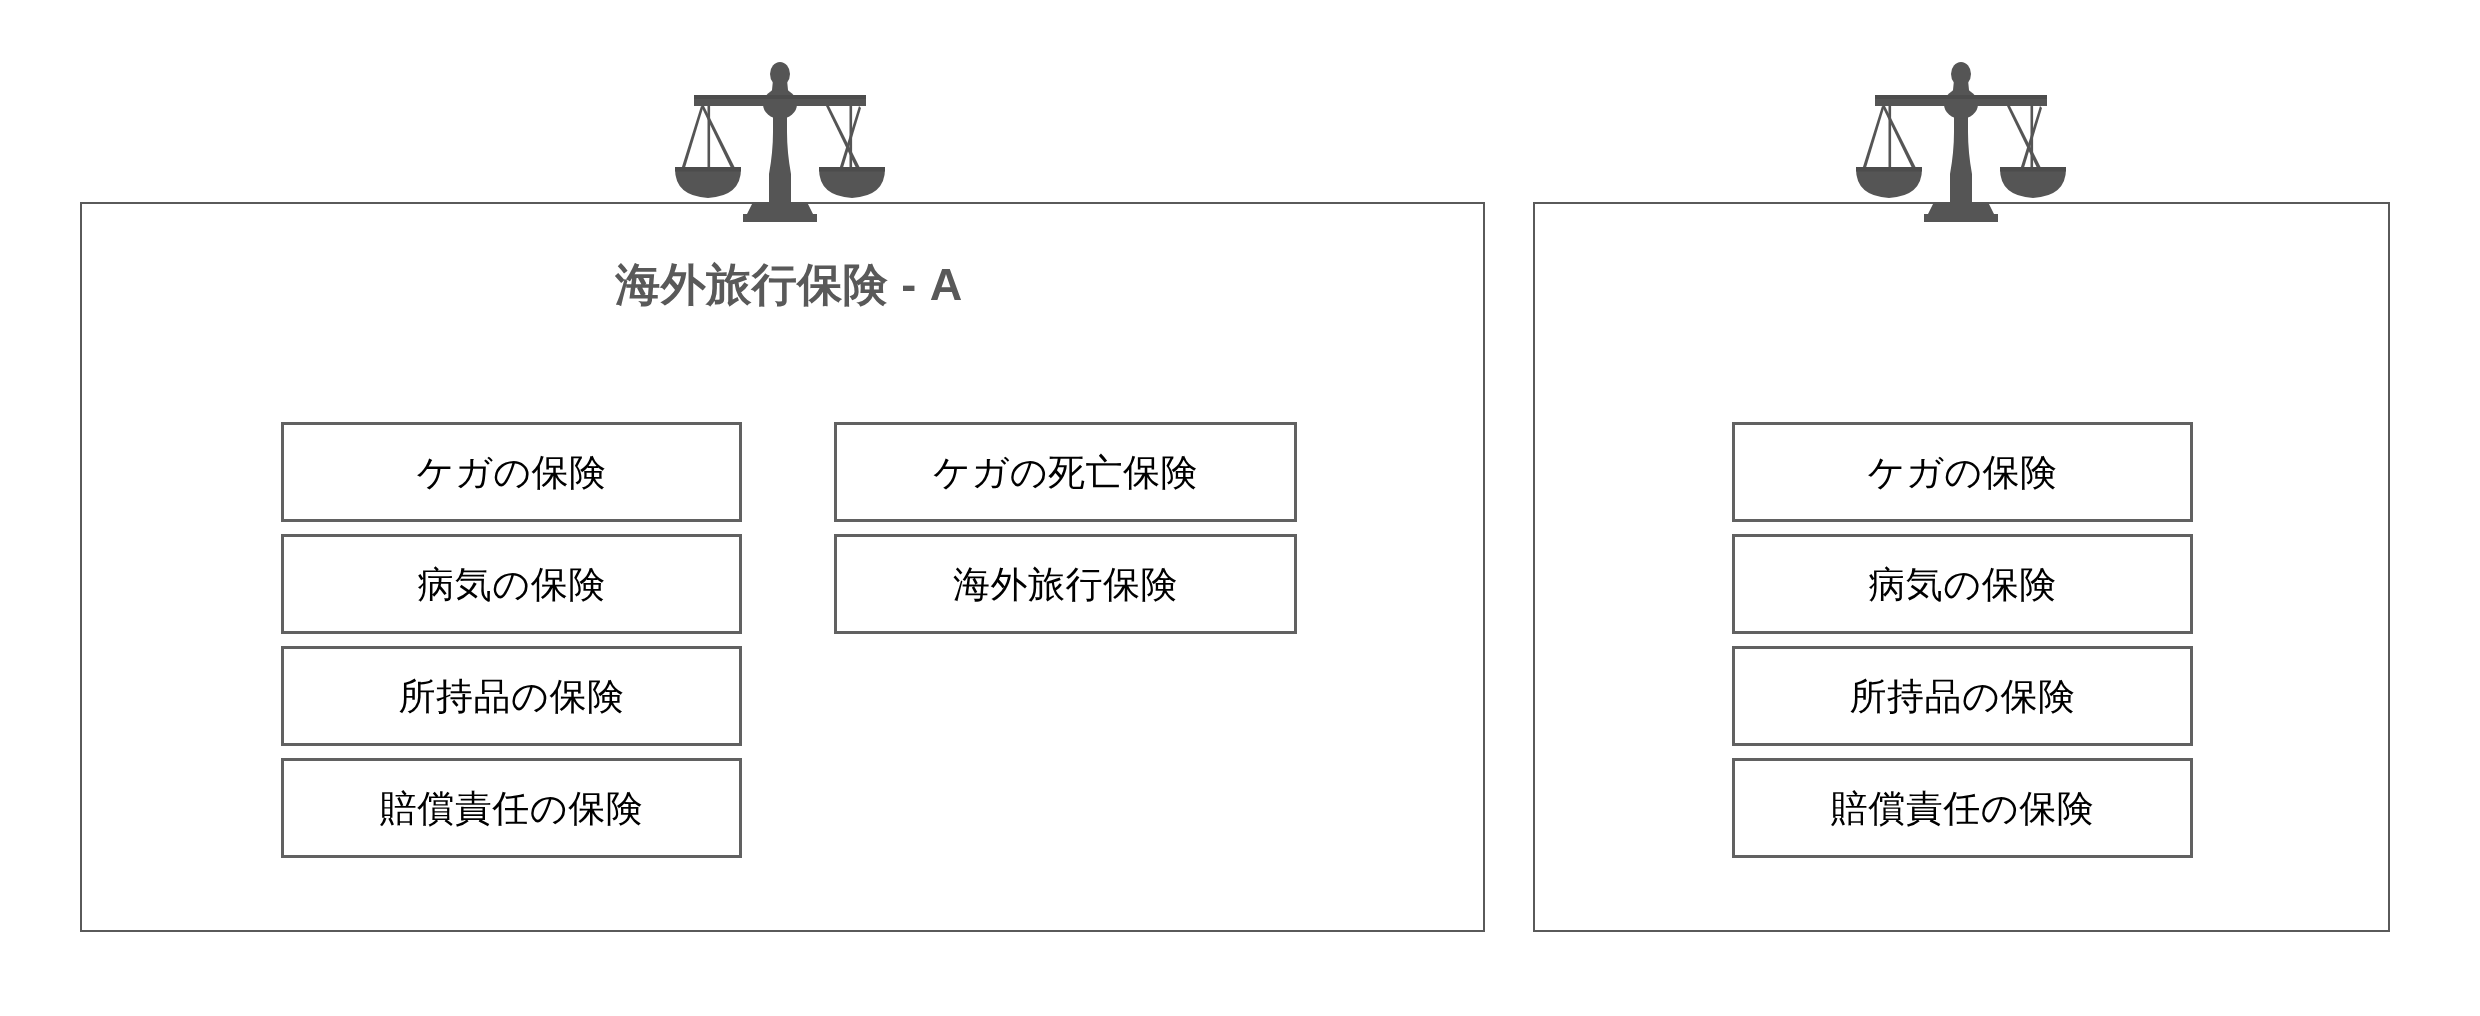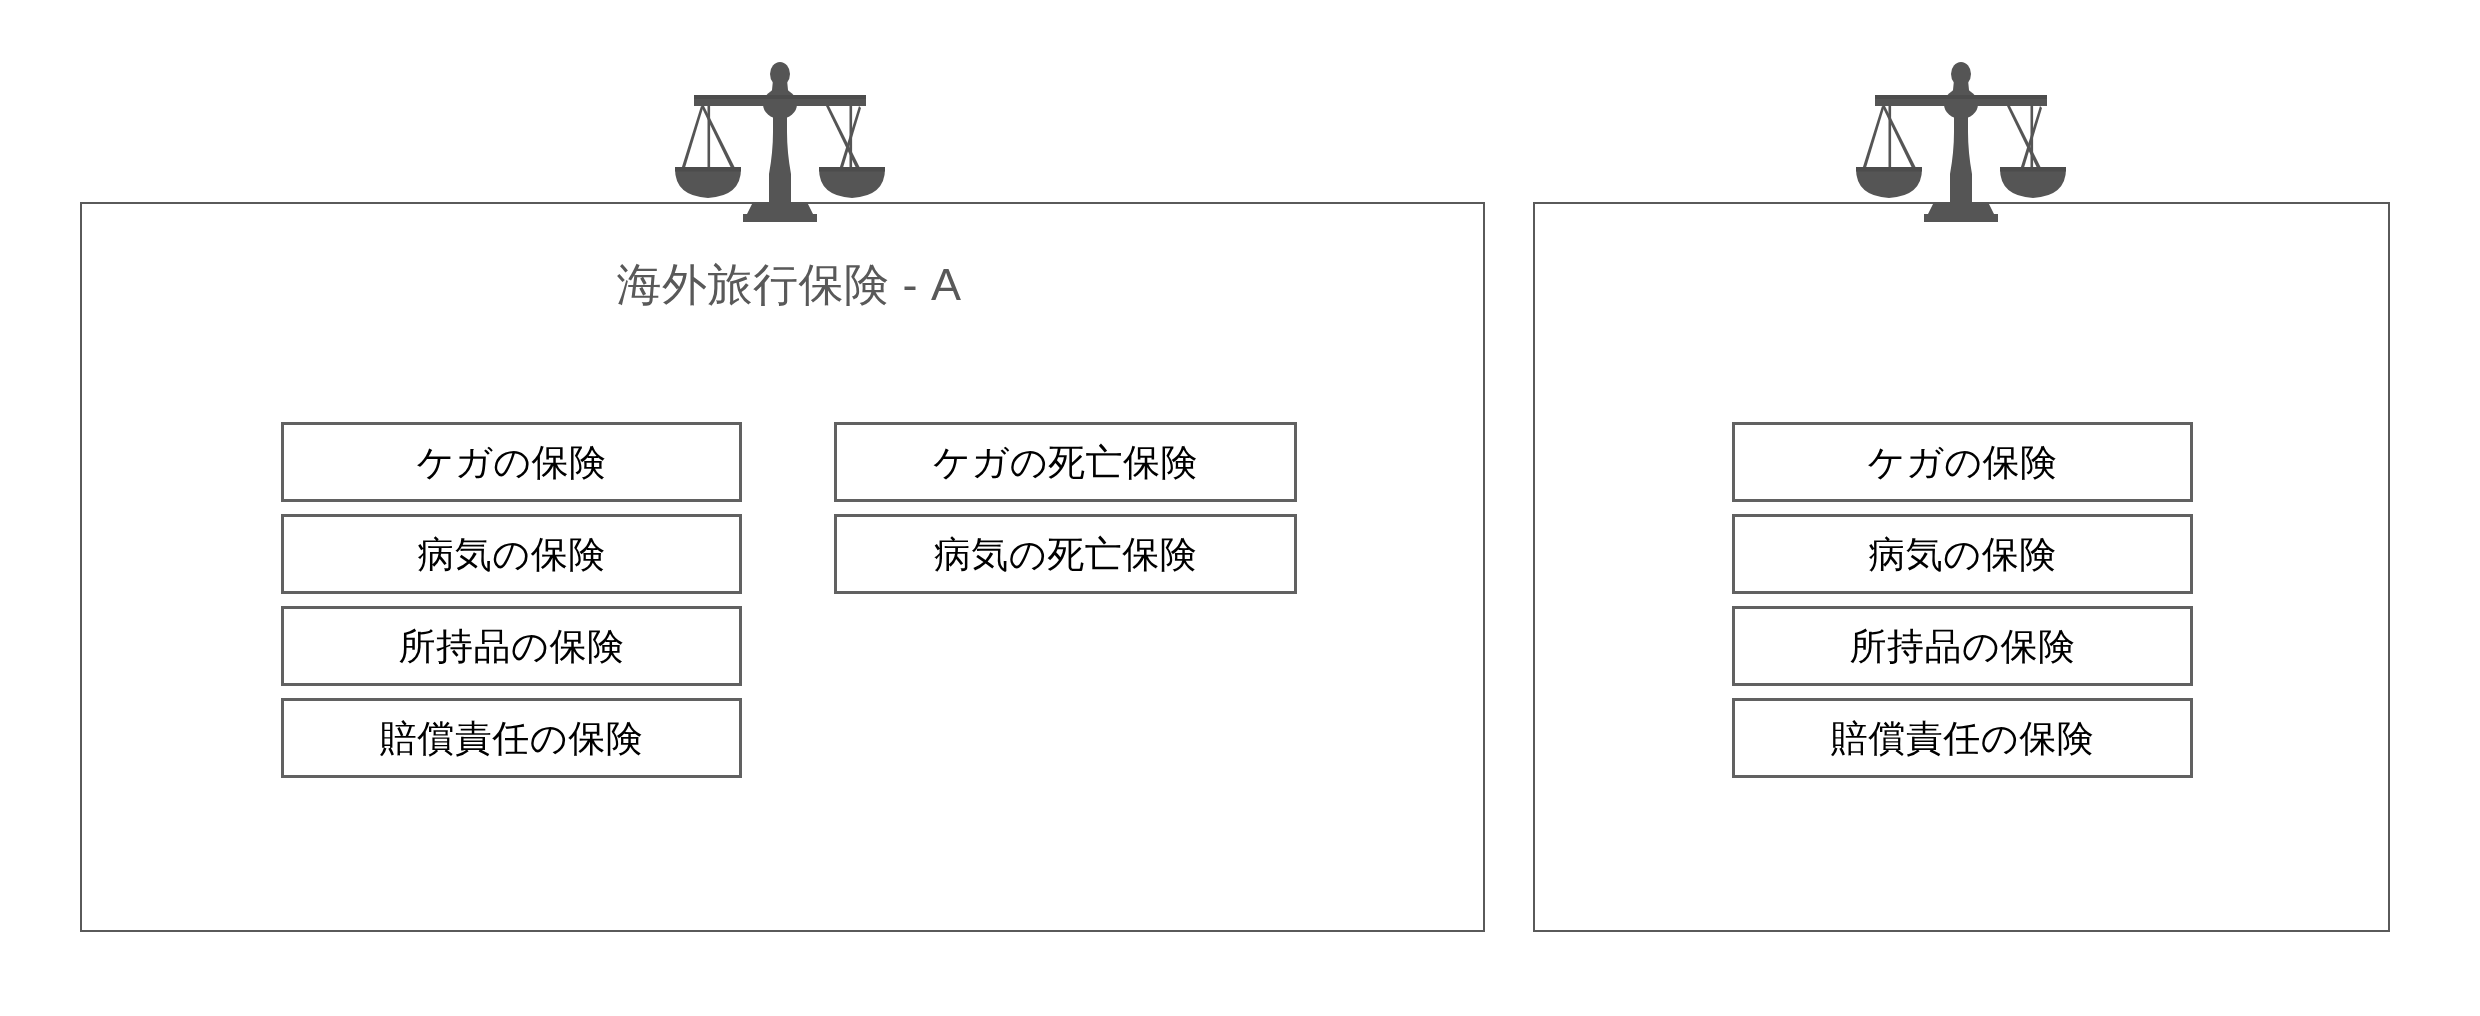--- a/index.html
+++ b/index.html
@@ -62,21 +62,21 @@
   .scale-icon svg {
     display: block;
     width: 100%;
     height: 100%;
   }
 
   
   .panel-title {
     position: absolute;
     font-size: 45px;
-    font-weight: normal;
+    font-weight: bold;
     color: #595959;
     letter-spacing: 0.5px;
     white-space: nowrap;
     text-align: center;
     line-height: 1.0;
   }
   .title-a {
     left: 280px;
     top: 262px;
     width: 1018px;
@@ -93,21 +93,21 @@
     display: flex;
     flex-direction: column;
     gap: 12px;
   }
   .col-a1 { left: 281px;  top: 422px; width: 461px; }
   .col-a2 { left: 834px;  top: 422px; width: 463px; }
   .col-b1 { left: 1732px; top: 422px; width: 461px; }
 
   .cov-box {
     box-sizing: border-box;
-    height: 80px;
+    height: 100px;
     border: 3px solid #616161;
     background: #ffffff;
     display: flex;
     align-items: center;
     justify-content: center;
     color: #000000;
     font-size: 37px;
     font-weight: normal;
     line-height: 1;
     letter-spacing: 0.5px;
@@ -157,21 +157,21 @@
 
   <div class="cov-col col-a1">
     <div class="cov-box">ケガの保険</div>
     <div class="cov-box">病気の保険</div>
     <div class="cov-box">所持品の保険</div>
     <div class="cov-box">賠償責任の保険</div>
   </div>
 
   <div class="cov-col col-a2">
     <div class="cov-box">ケガの死亡保険</div>
-    <div class="cov-box">病気の死亡保険</div>
+    <div class="cov-box">海外旅行保険</div>
   </div>
 
   <div class="panel panel-b"></div>
 
   <div class="scale-icon scale-icon-b">
     <svg viewBox="0 0 210 165" xmlns="http://www.w3.org/2000/svg" aria-hidden="true">
       <g fill="#555555">
         <ellipse cx="105" cy="12" rx="10" ry="12"></ellipse>
         <path d="M98 18 L112 18 L113 28 Q117 34 117 40 Q117 47 112 52 L112 70 Q112 90 116 112 L116 140 L94 140 L94 112 Q98 90 98 70 L98 52 Q93 47 93 40 Q93 34 97 28 Z"></path>
         <ellipse cx="105" cy="42" rx="17" ry="15"></ellipse>

